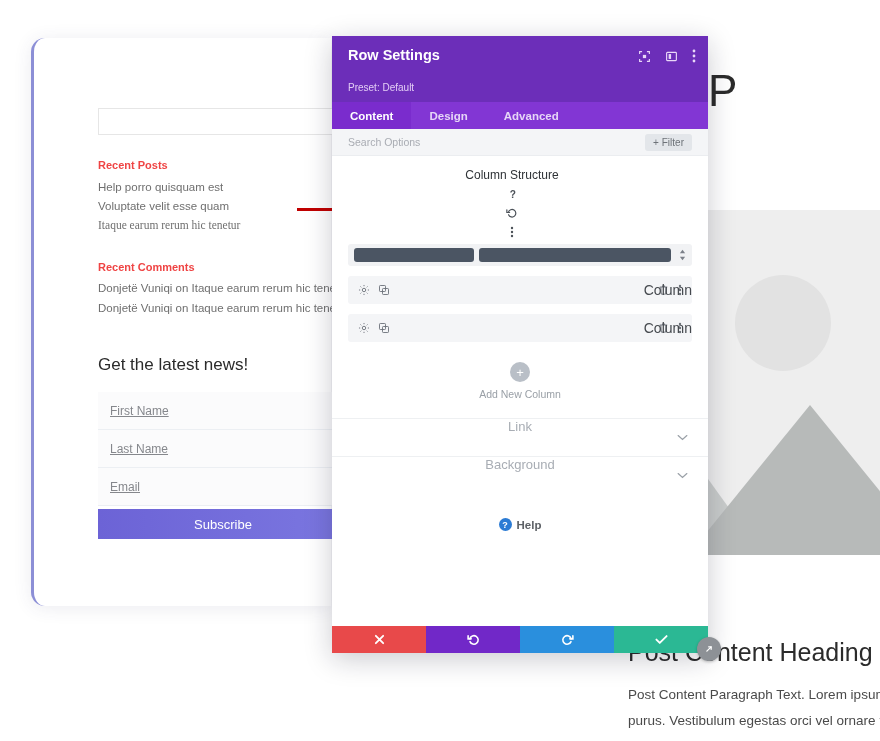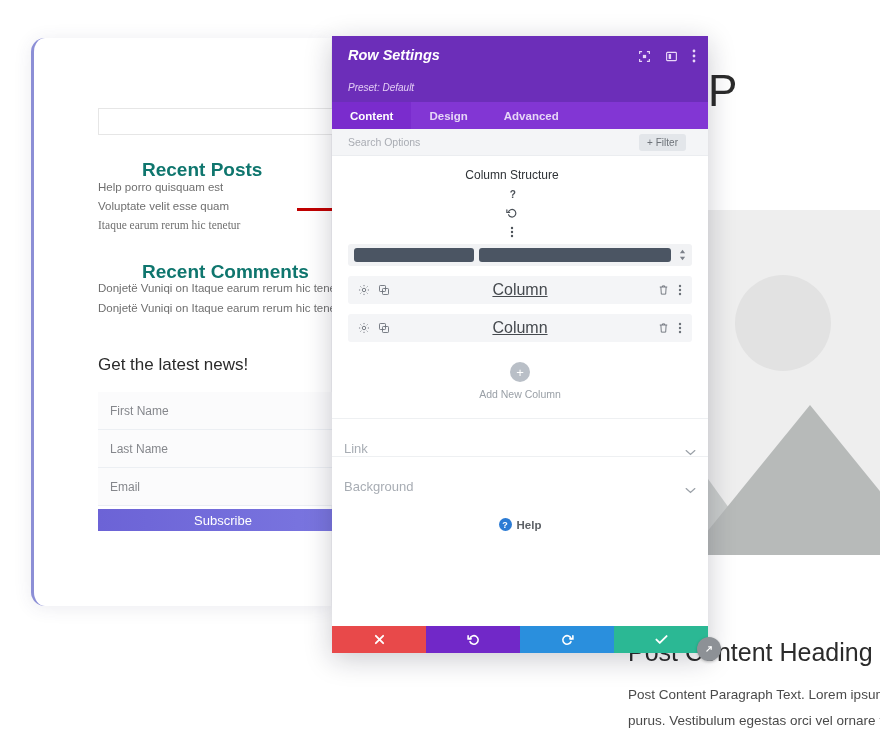--- a/index.html
+++ b/index.html
@@ -60,38 +60,38 @@
     border-left: 3px solid #8c8fd6;
     border-radius: 14px 0 0 14px;
     box-shadow: 0 2px 18px rgba(60,60,110,0.10);
   }
   .search-box {
     position: absolute; left: 98px; top: 108px;
     width: 260px; height: 27px;
     border: 1px solid #e6e6e6; background:#fff;
   }
   .widget-title {
-    position: absolute; font-size: 19px; font-weight: 700; color: #0f766e; margin-left: 44px;
+    position: absolute; font-size: 11px; font-weight: 700; color: #ef4444;
   }
   .widget-link {
     position: absolute; font-size: 11.5px; color: #6f6f6f; white-space: nowrap;
   }
   .news-title {
     position: absolute; left: 98px; top: 355px;
     font-size: 17px; font-weight: 400; color: #2b2b2b;
   }
   .field {
     position: absolute; left: 98px; width: 250px; height: 38px;
     background: #fbfbfc; border-bottom: 1px solid #eceff3;
     display: flex; align-items: center; padding-left: 12px;
-    font-size: 12px; color: #85878c;
+    font-size: 12px; color: #85878c; text-decoration: underline;
   }
   .subscribe {
     position: absolute; left: 98px; top: 509px;
-    width: 250px; height: 22px;
+    width: 250px; height: 30px;
     background: linear-gradient(90deg, #6c63d6 0%, #7b77e0 100%);
     color: #fff; font-size: 13px;
     display: flex; align-items: center; justify-content: center;
   }
 
   
   .arrow-wrap { position: absolute; left: 297px; top: 204px; }
   .arrow-line { width: 54px; height: 2.5px; background: #c00000; margin-top: 4px; }
   .arrow-head {
     position: absolute; left: 52px; top: 0px;
@@ -102,39 +102,39 @@
   }
 
   
   .modal {
     position: absolute; left: 332px; top: 36px;
     width: 376px; height: 617px;
     background: #ffffff;
     box-shadow: 0 6px 26px rgba(20,20,40,0.22);
     display: flex; flex-direction: column;
   }
-  .m-header { background: #6c2eb9; padding: 11px 4px 9px 16px; position: relative; font-style: italic; }
+  .m-header { background: #6c2eb9; padding: 11px 4px 9px 16px; position: relative; }
   .m-title { color:#fff; font-size: 14.5px; font-weight: 700; }
   .m-preset { color:#e3cdf5; font-size: 10px; margin-top: 19px; }
   .m-hdr-icons {
     position: absolute; right: 12px; top: 13px;
     display: flex; align-items: center; gap: 14px;
   }
   .hicon { color:#e9d8f8; display:flex; align-items:center; }
   .m-tabs {
     background: #8236d4; display: flex; padding-left: 0px; height: 27px;
   }
   .m-tab {
     font-size: 11.5px; color: #e6d6f7; font-weight: 700;
     display: flex; align-items: center; padding: 12px 18px; position: relative;
   }
   .m-tab.active { color: #ffffff; background: #7a2ccd; }
   .m-search {
     height: 27px; background: #f4f5f7;
-    display:flex; align-items:center; padding: 0 22px 0 16px;
+    display:flex; align-items:center; padding: 0 16px 0 16px;
     border-bottom: 1px solid #ebedf0;
   }
   .m-search-input { flex:1; font-size: 10.5px; color: #a9acb3; }
   .filter-btn {
     background: #e3e6ea; color: #6d7278; font-size: 10px;
     padding: 3px 8px; border-radius: 3px; display:flex; gap:3px; align-items:center;
   }
   .m-body { flex: 1; overflow: hidden; background: #fff; }
 
   .cs-row {
@@ -154,40 +154,40 @@
   .cs-seg.b { flex: 1; }
   .cs-updown { color:#7b8089; font-size: 9px; line-height: 6px; margin-left: 3px; }
 
   .col-item {
     margin: 0 16px; margin-top: 10px; height: 28px;
     background: #f4f5f7; border-radius: 3px;
     display:flex; align-items:center; padding: 0 10px; position: relative;
   }
   .col-item .left-ico { display:flex; gap:8px; color:#6b7178; }
   .col-item .col-name {
-    position:absolute; left:0; right:0; text-align:center;
-    font-size: 16px; color: #45494e; pointer-events:none;text-decoration:underline;
+    position:absolute; left:0; right:0; text-align:right;
+    font-size: 14px; color: #45494e; pointer-events:none;
   }
   .col-item .right-ico { margin-left:auto; display:flex; gap:9px; color:#6b7178; }
 
   .add-col {
     margin-top: 20px; display:flex; flex-direction:column;
     align-items:center; gap:6px; padding-bottom: 18px;
   }
   .add-circle {
     width: 20px; height: 20px; border-radius: 50%;
     background: #b9bfc7; color:#fff; font-size: 13px;
     display:flex; align-items:center; justify-content:center;
   }
   .add-label { font-size: 10.5px; color: #9aa0a7; }
 
   .acc {
     border-top: 1px solid #eef0f2;
-    height: 38px; display:flex; align-items:flex-end;
-    padding: 0 12px; font-size: 13px; color:#a8adb4;
+    height: 38px; display:flex; align-items:center;
+    padding: 0 20px; font-size: 13px; color:#a8adb4;flex-direction:column;
   }
   .acc .chev { margin-left:auto; color:#9aa0a7; display:flex; }
   .acc-last { border-bottom: 1px solid #eef0f2; }
 
   .help {
     display:flex; align-items:center; justify-content:center; gap:5px;
     margin-top: 24px; font-size: 11.5px; color:#5d6166; font-weight: 700;
   }
   .help-circle {
     width: 13px; height:13px; border-radius:50%; background:#2b7bd4;

